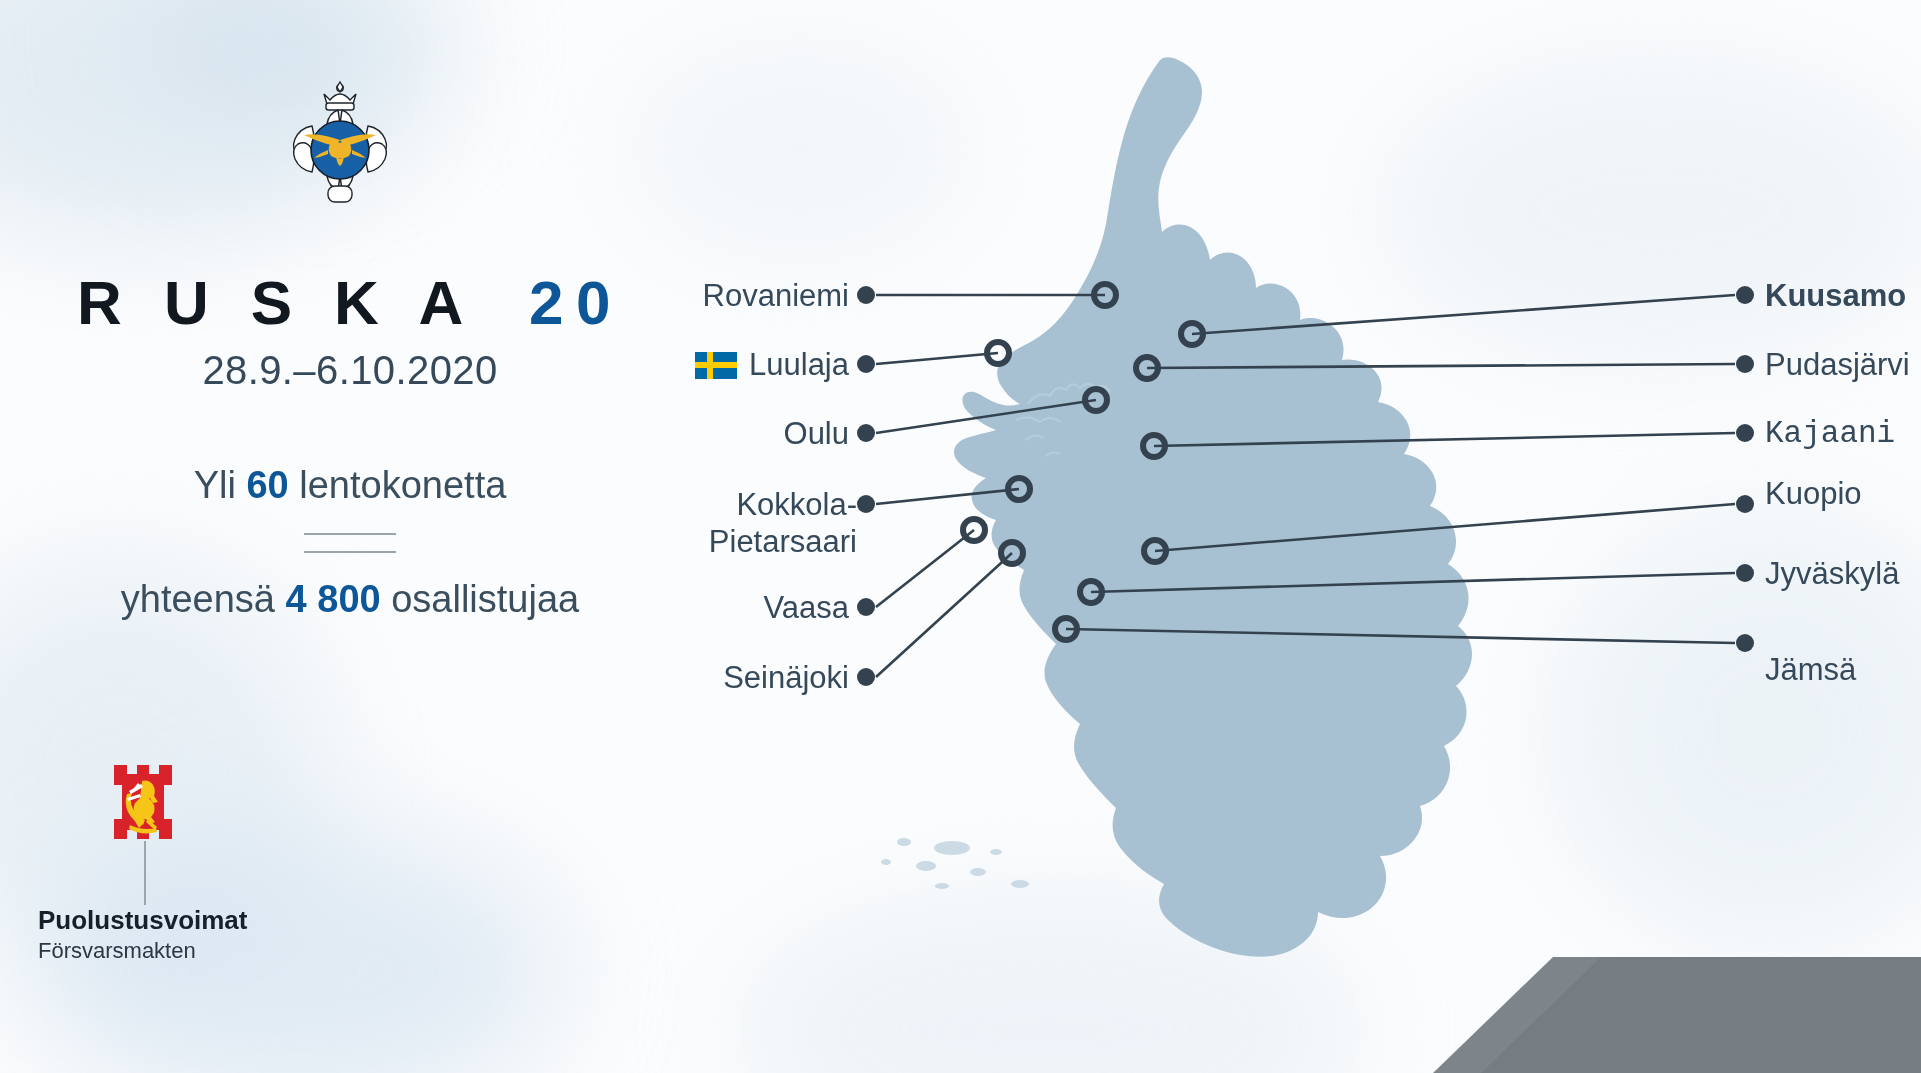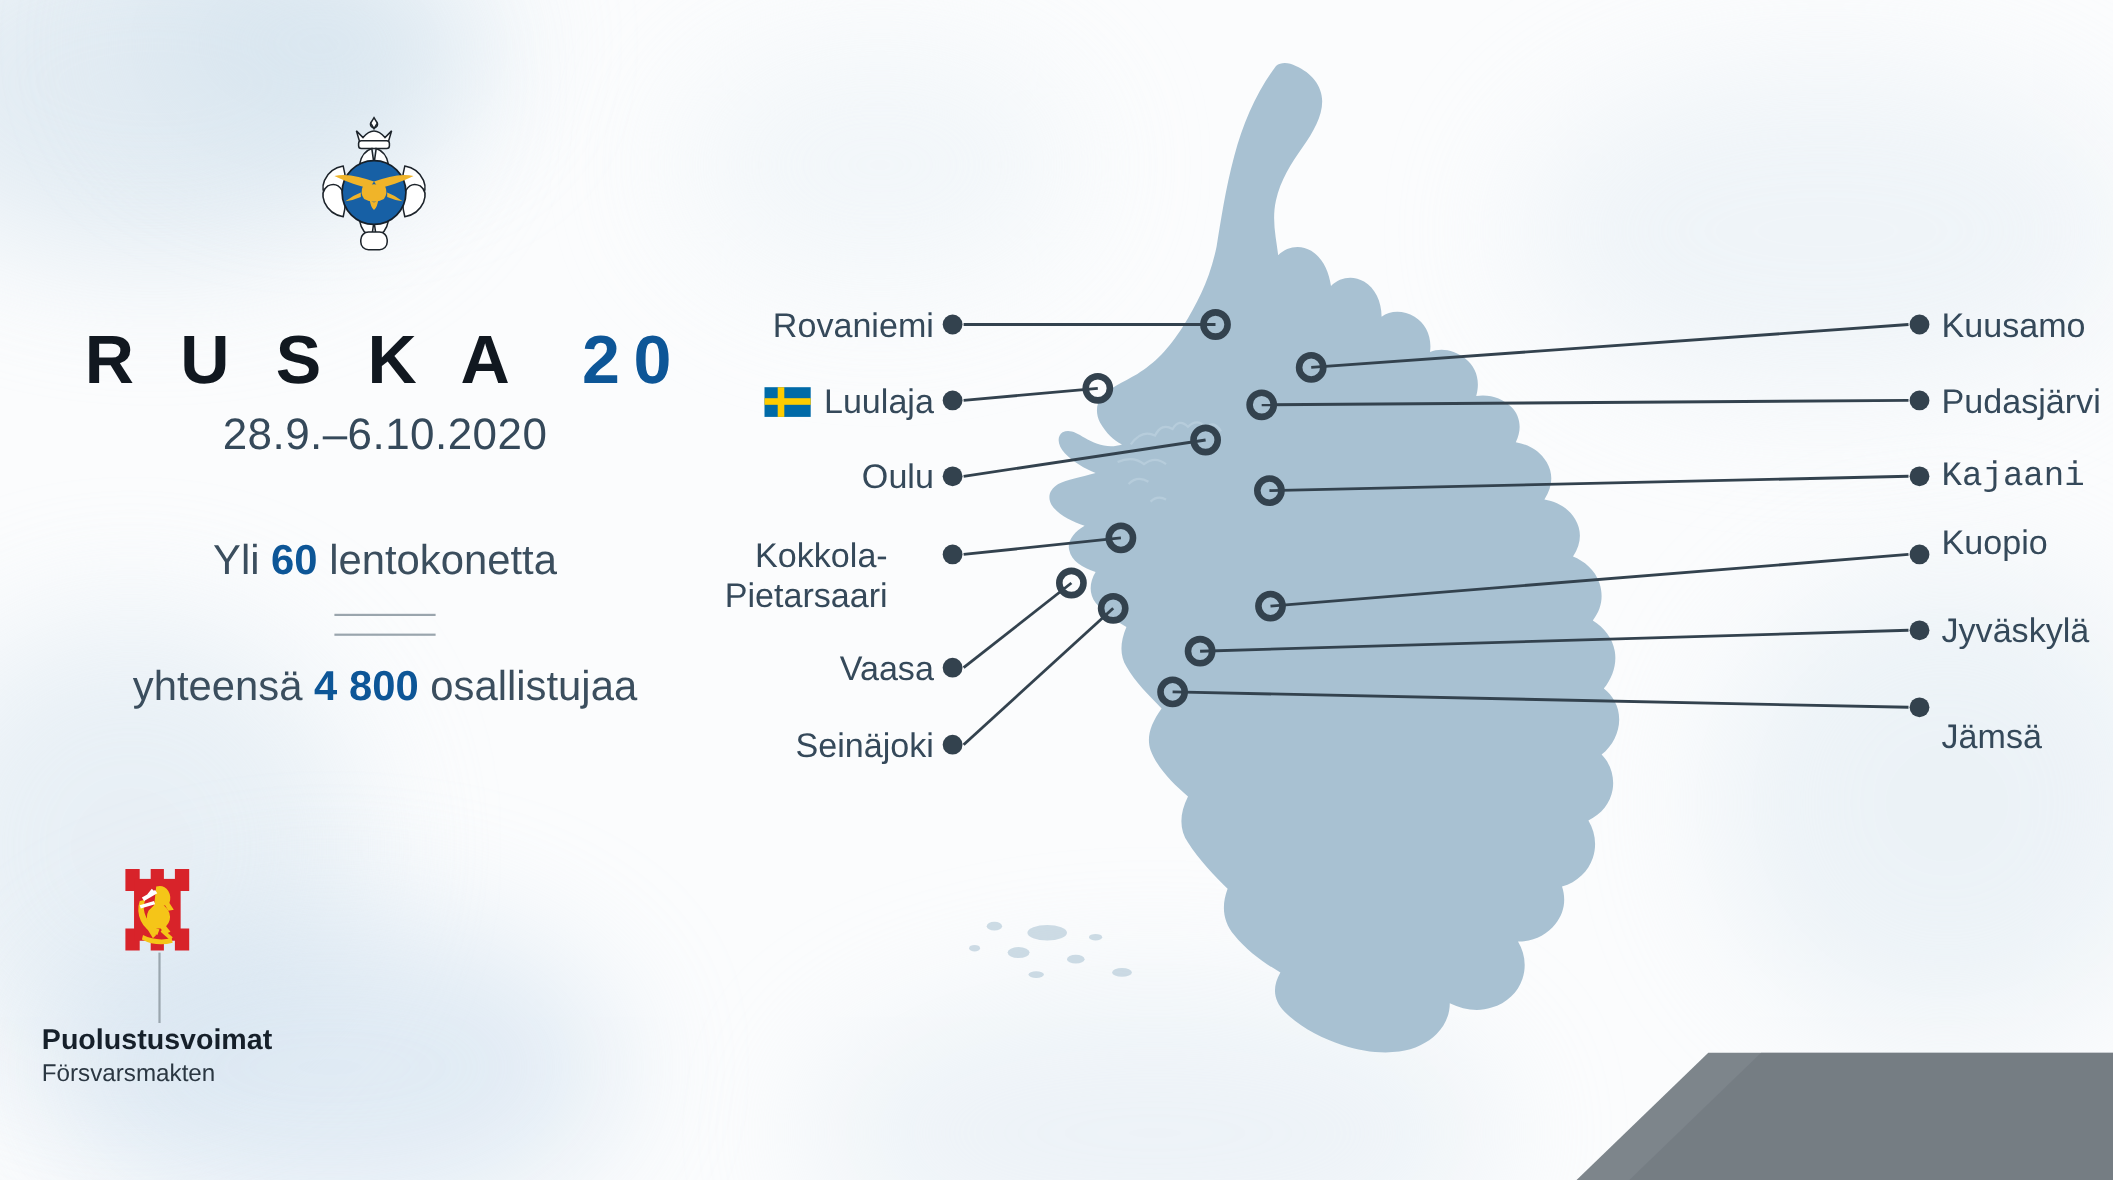--- a/index.html
+++ b/index.html
@@ -5,21 +5,21 @@
   html,body{margin:0;padding:0;}
   body{
     width:1921px;height:1073px;overflow:hidden;position:relative;
     font-family:"Liberation Sans", sans-serif;
     background:#fbfcfd;
   }
   
   #bg{position:absolute;inset:0;z-index:0;}
   .wash{position:absolute;border-radius:50%;filter:blur(60px);}
   
-  #left-col{position:absolute;left:0;top:0;width:720px;height:941px;z-index:3;margin-top:25px;}
+  #left-col{position:absolute;left:0;top:0;width:720px;height:941px;z-index:3;}
   #af-emblem{position:absolute;left:268px;top:70px;width:144px;height:160px;}
   #title-row{position:absolute;left:0;top:272px;width:700px;text-align:center;
     font-size:62px;font-weight:bold;letter-spacing:.20em;line-height:1;}
   #title-main{color:#111820;}
   #title-year{color:#0d5697;}
   #subtitle{position:absolute;left:0;top:348px;width:700px;text-align:center;
     font-size:40px;color:#35495a;letter-spacing:.01em;}
   #stats{position:absolute;left:0;top:455px;width:700px;text-align:center;}
   .stat-line{font-size:38px;color:#3b4e5e;line-height:1.15;padding:9px 0;white-space:nowrap;}
   .stat-line b{color:#0d5697;font-weight:bold;}
@@ -280,34 +280,34 @@
       <i style="inset:0;background:#006aa7;"></i>
       <i style="left:0;right:0;top:10px;height:6px;background:#fecc00;"></i>
       <i style="top:0;bottom:0;left:12px;width:6px;background:#fecc00;"></i>
     </span><span>Luulaja</span>
   </div>
 
   <div class="city-label r-align" style="right:1072px;top:416px;">
     <span>Oulu</span>
   </div>
 
-  <div class="city-label r-align" style="right:1114px;top:487px;margin-left:12px;">
+  <div class="city-label r-align" style="right:1064px;top:487px;margin-left:12px;">
     <div>Kokkola-</div>
     <div>Pietarsaari</div>
   </div>
 
   <div class="city-label r-align" style="right:1072px;top:590px;">
     <span>Vaasa</span>
   </div>
 
   <div class="city-label r-align" style="right:1072px;top:660px;">
     <span>Seinäjoki</span>
   </div>
 
-  <div class="city-label" style="left:1075px;top:278px;">
+  <div class="city-label" style="left:1075px;top:278px;font-weight:bold;">
     <span>Kuusamo</span>
   </div>
   <div class="city-label" style="left:1075px;top:347px;">
     <span>Pudasjärvi</span>
   </div>
   <div class="city-label" style="left:1075px;top:416px;font-family:Liberation Mono, monospace;">
     <span>Kajaani</span>
   </div>
   <div class="city-label" style="left:1075px;top:476px;">
     <span>Kuopio</span>

